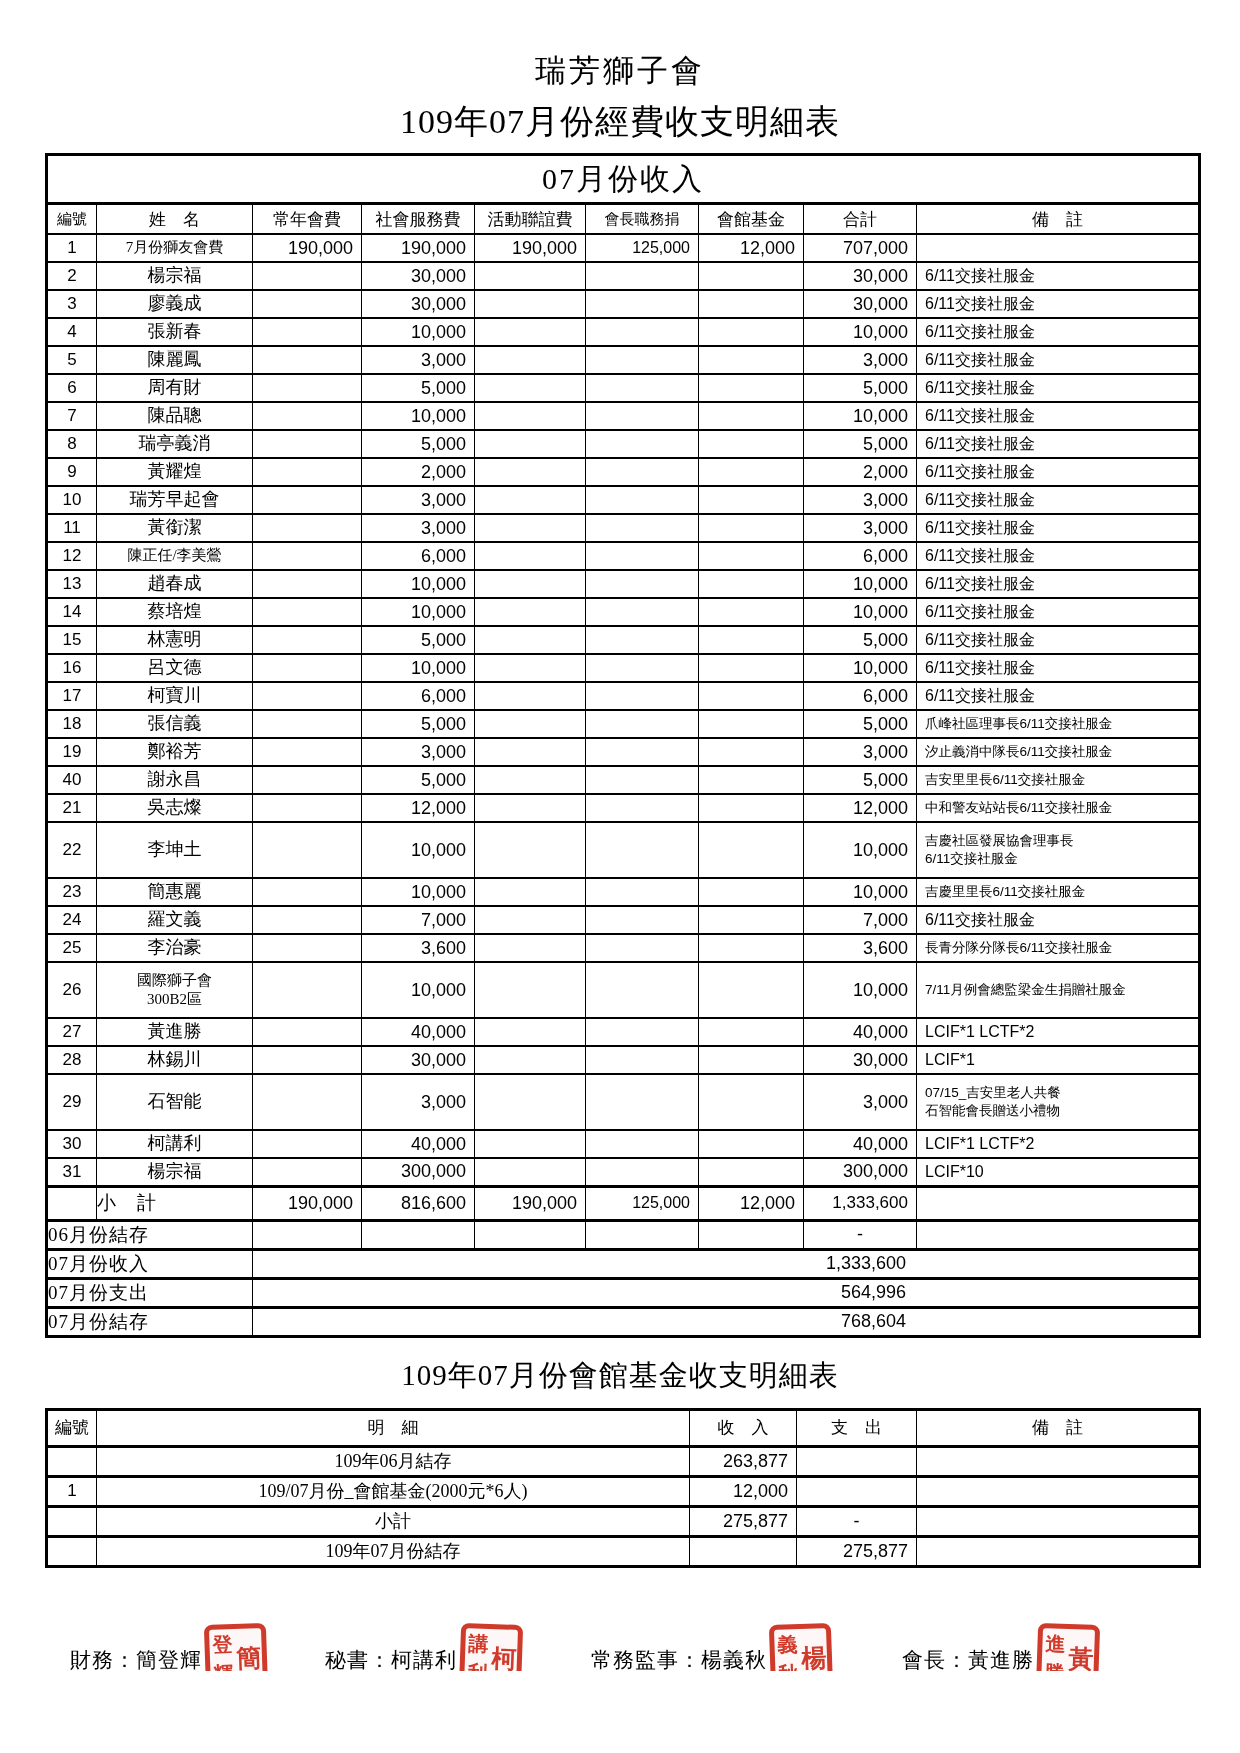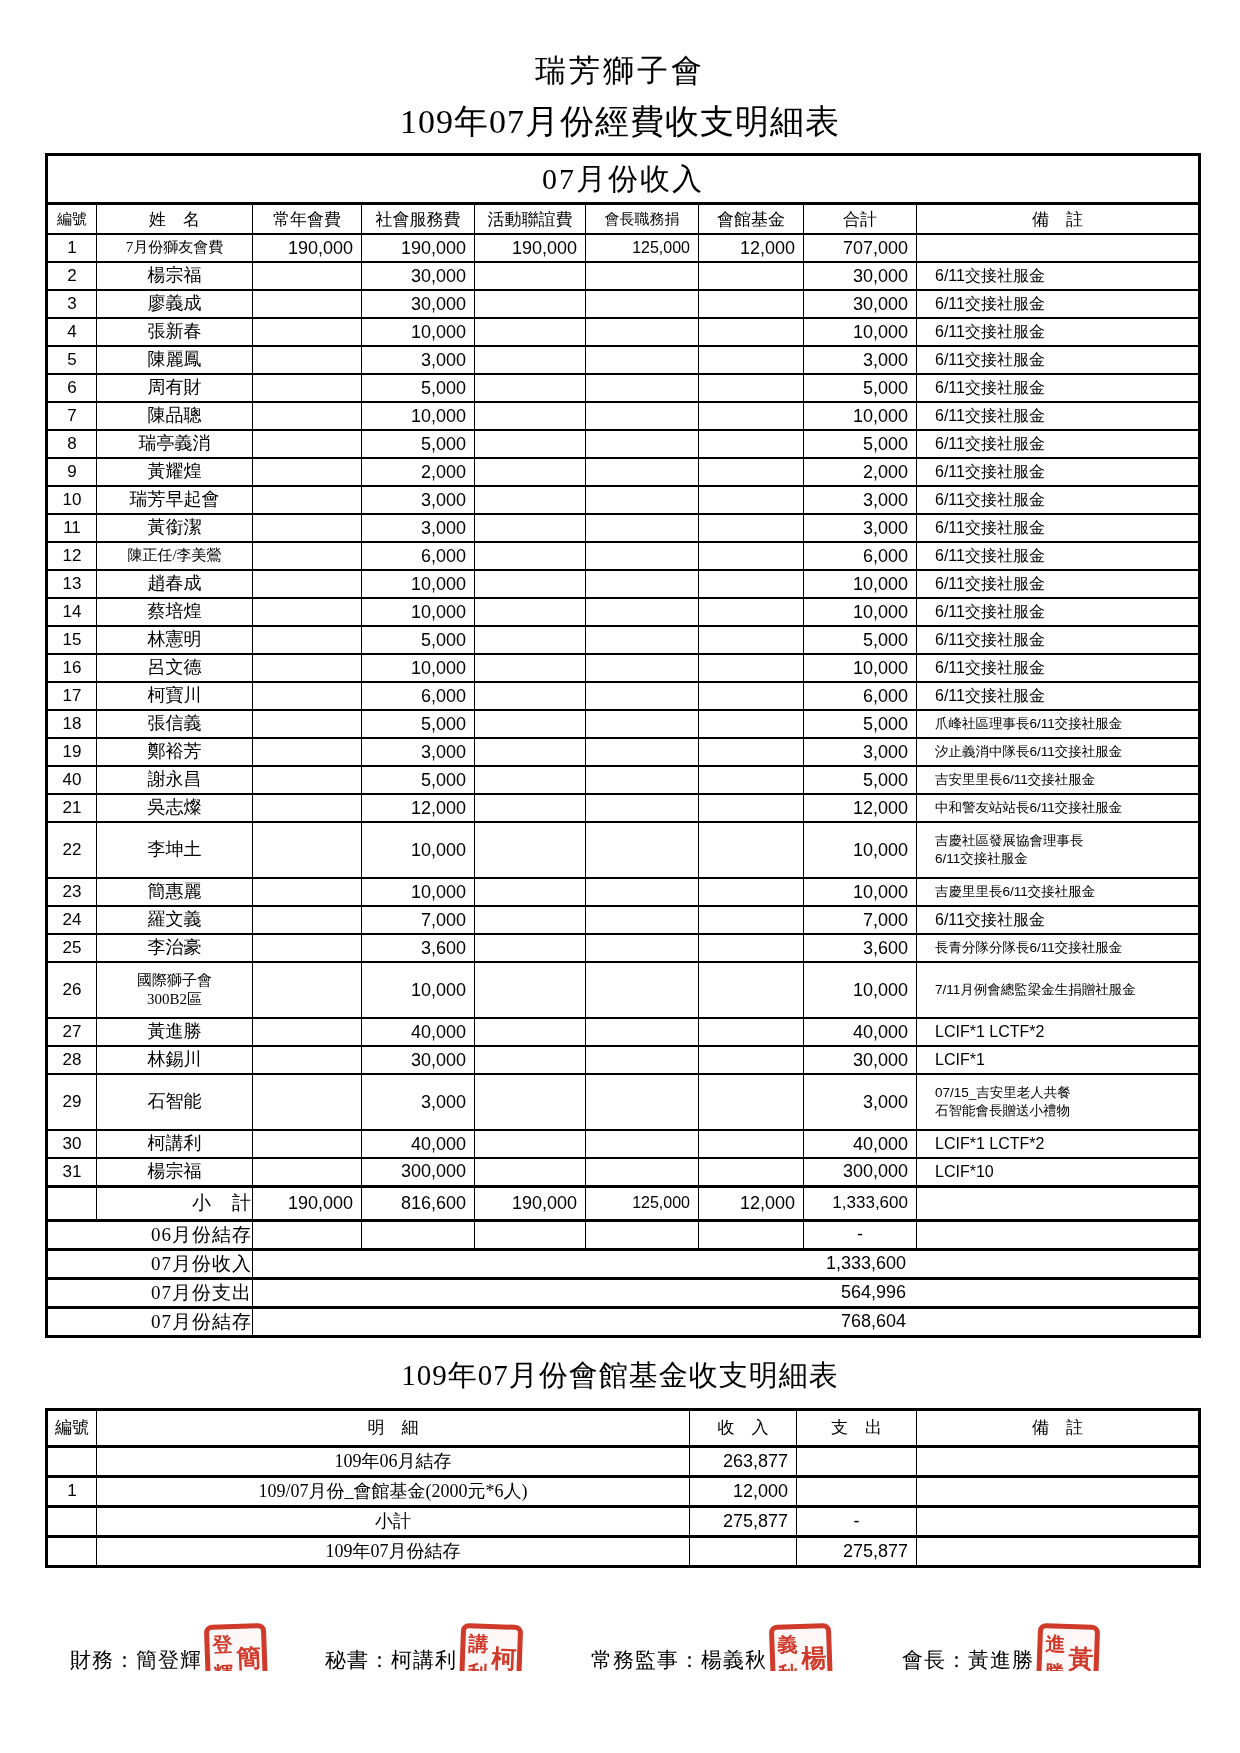--- a/index.html
+++ b/index.html
@@ -23,23 +23,23 @@
   tr.subtotal-row { height:34px; }
   tr.sum-row { height:28px; }
 
   .no-cell { text-align:center; font-size:17px; font-family:"Liberation Sans", sans-serif; }
   .name-cell { text-align:center; font-size:18px; line-height:1.3; }
   .name-cell.small-name { font-size:15px;text-align:center; }
   .num-cell { text-align:right; padding-right:8px; font-size:18px; font-family:"Liberation Sans", sans-serif; }
   .num-cell.president { font-size:16px; }
   .num-cell.subtotal-total { font-size:17px; }
   .dash-cell { text-align:center; font-size:18px; font-family:"Liberation Sans", sans-serif; }
-  .remark-cell { text-align:left; padding-left:18px; font-size:16px; line-height:1.35; font-family:"Liberation Sans", sans-serif; }
+  .remark-cell { text-align:left; padding-left:8px; font-size:16px; line-height:1.35; font-family:"Liberation Sans", sans-serif; }
   .remark-cell.small-remark { font-size:13.5px; }
-  .label-cell { text-align:right; font-size:19px; letter-spacing:1px; }
+  .label-cell { text-align:left; font-size:19px; letter-spacing:1px; }
   .merged-val-cell { text-align:right; padding-right:292px; font-size:18px; font-family:"Liberation Sans", sans-serif; }
 
   .fund-title { margin:18px 0 12px 0; text-align:center; font-size:29px; font-weight:400; letter-spacing:1px; }
   .fund-head { height:34px; text-align:center; font-size:17px; }
   tr.fund-row { height:30px; }
   .detail-cell { text-align:center; font-size:18px; }
 
   .footer { position:relative; margin-top:56px; height:105px; }
   .sig { position:absolute; top:22px; white-space:nowrap; }
   .sig-1 { left:70px; } .sig-2 { left:325px; } .sig-3 { left:591px; } .sig-4 { left:902px; }

